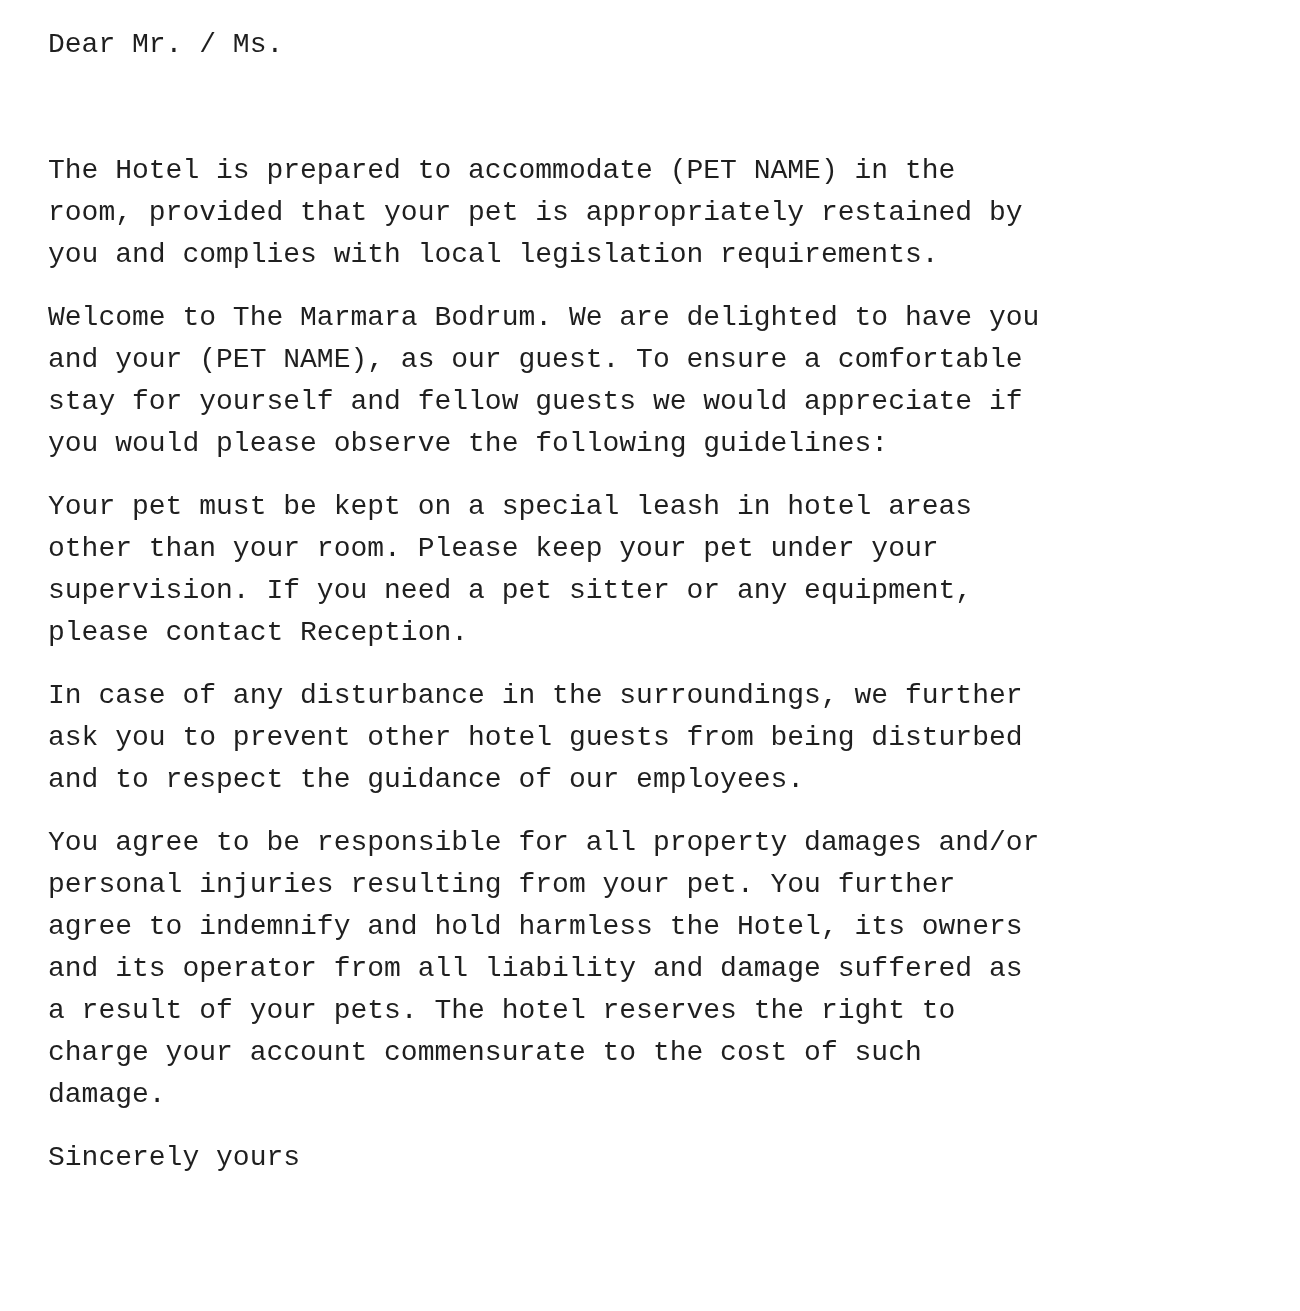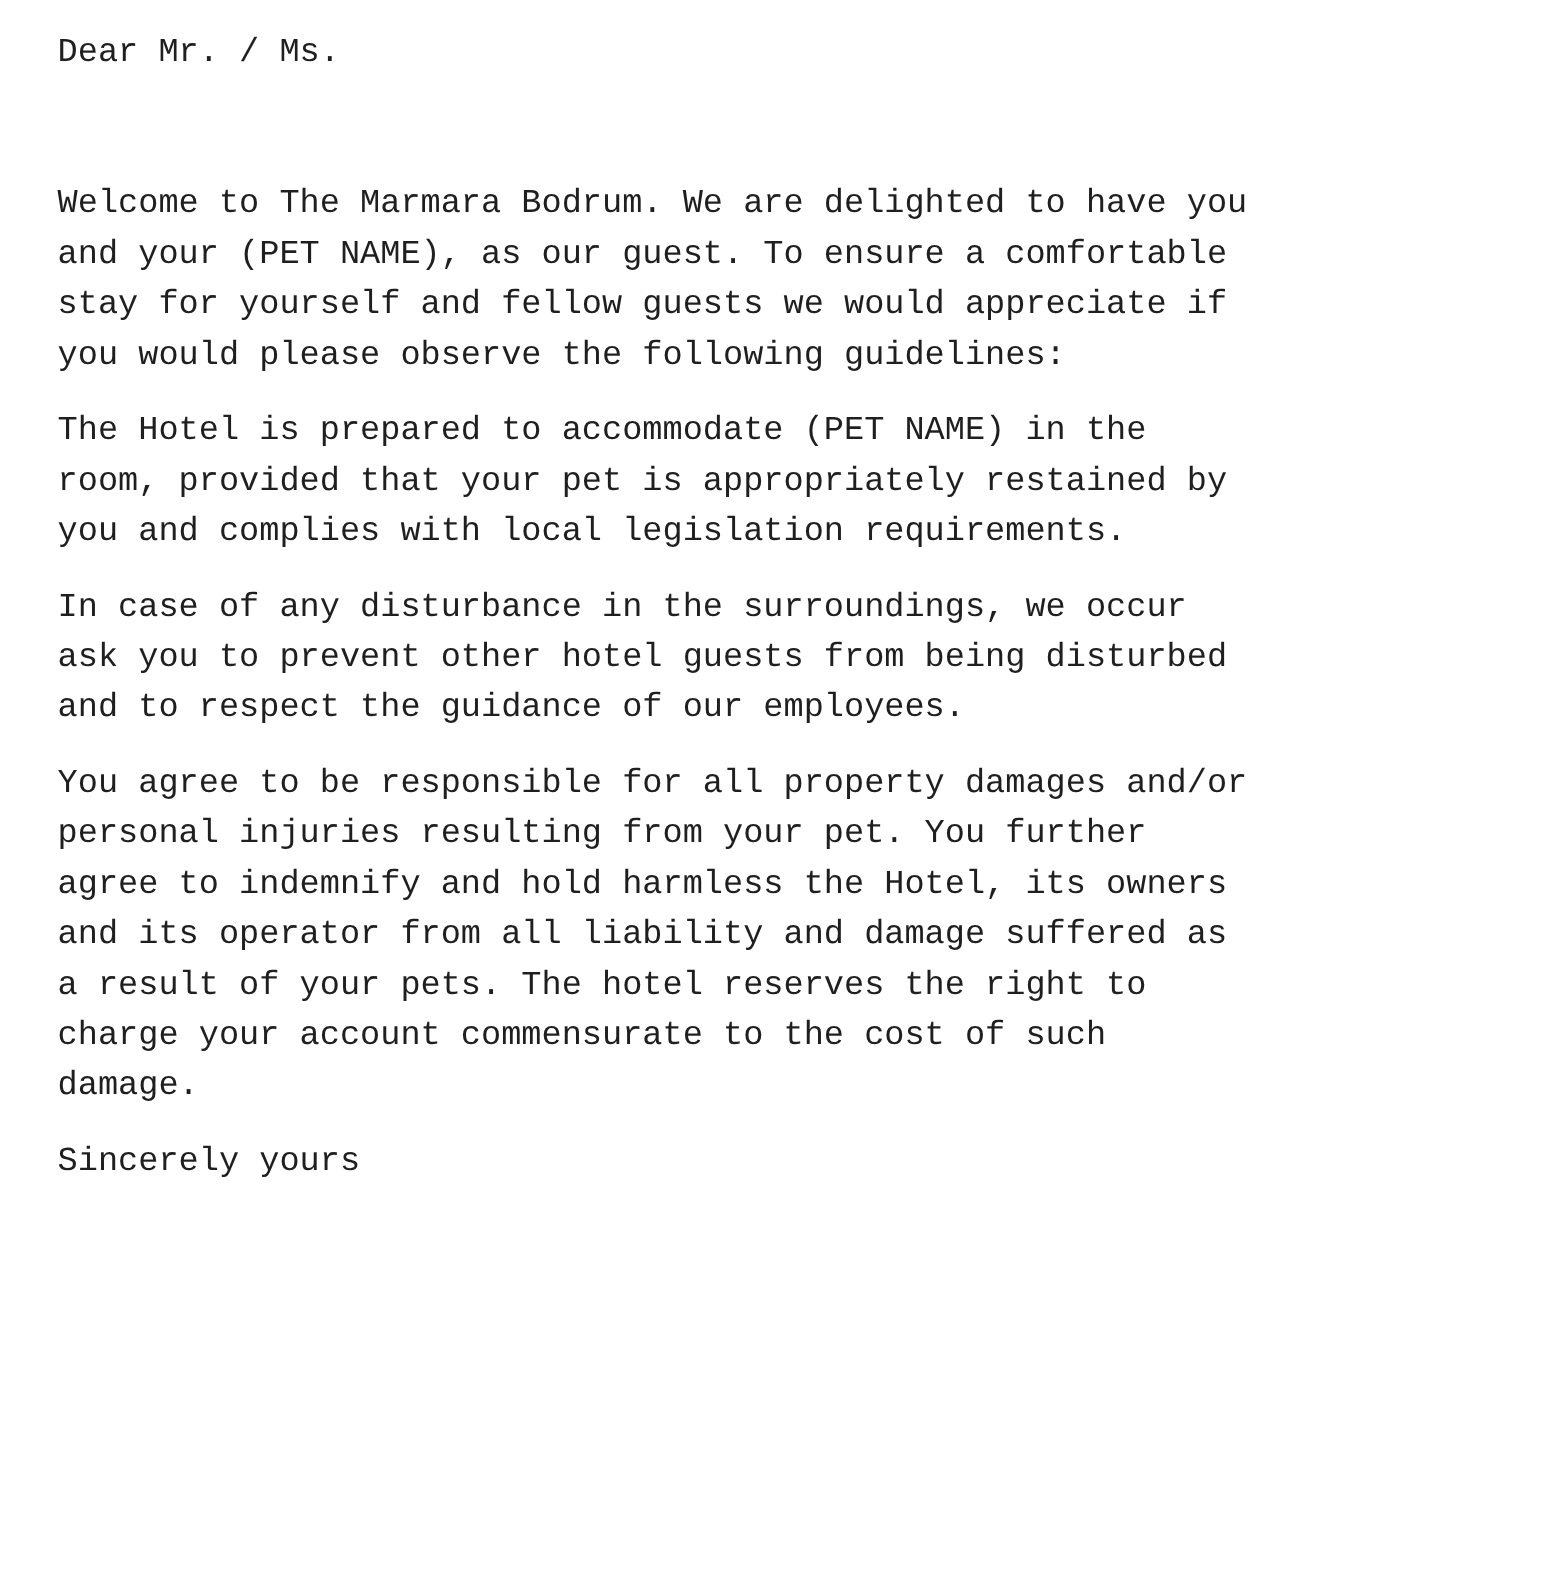--- a/index.html
+++ b/index.html
@@ -30,26 +30,27 @@
   .closing {
     margin: 18px 0 0 0;
   }
 </style>
 </head>
 <body>
 
 <div class="page">
   <p class="salutation">Dear Mr. / Ms.</p>
 
+  <p class="letter-paragraph">The Hotel is prepared to accommodate (PET NAME) in the room, provided that your pet is appropriately restained by you and complies with local legislation requirements.</p>
+
   <p class="letter-paragraph">Welcome to The Marmara Bodrum. We are delighted to have you and your (PET NAME), as our guest. To ensure a comfortable stay for yourself and fellow guests we would appreciate if you would please observe the following guidelines:</p>
 
-  <p class="letter-paragraph">The Hotel is prepared to accommodate (PET NAME) in the room, provided that your pet is appropriately restained by you and complies with local legislation requirements.</p>
+  <p class="letter-paragraph">Your pet must be kept on a special leash in hotel areas other than your room. Please keep your pet under your supervision. If you need a pet sitter or any equipment, please contact Reception.</p>
 
 
-
-  <p class="letter-paragraph">In case of any disturbance in the surroundings, we occur ask you to prevent other hotel guests from being disturbed and to respect the guidance of our employees.</p>
+  <p class="letter-paragraph">In case of any disturbance in the surroundings, we further ask you to prevent other hotel guests from being disturbed and to respect the guidance of our employees.</p>
 
 
   <p class="letter-paragraph">You agree to be responsible for all property damages and/or personal injuries resulting from your pet. You further agree to indemnify and hold harmless the Hotel, its owners and its operator from all liability and damage suffered as a result of your pets. The hotel reserves the right to charge your account commensurate to the cost of such damage.</p>
 
 
   <p class="closing">Sincerely yours</p>
 </div>
 
 </body></html>

